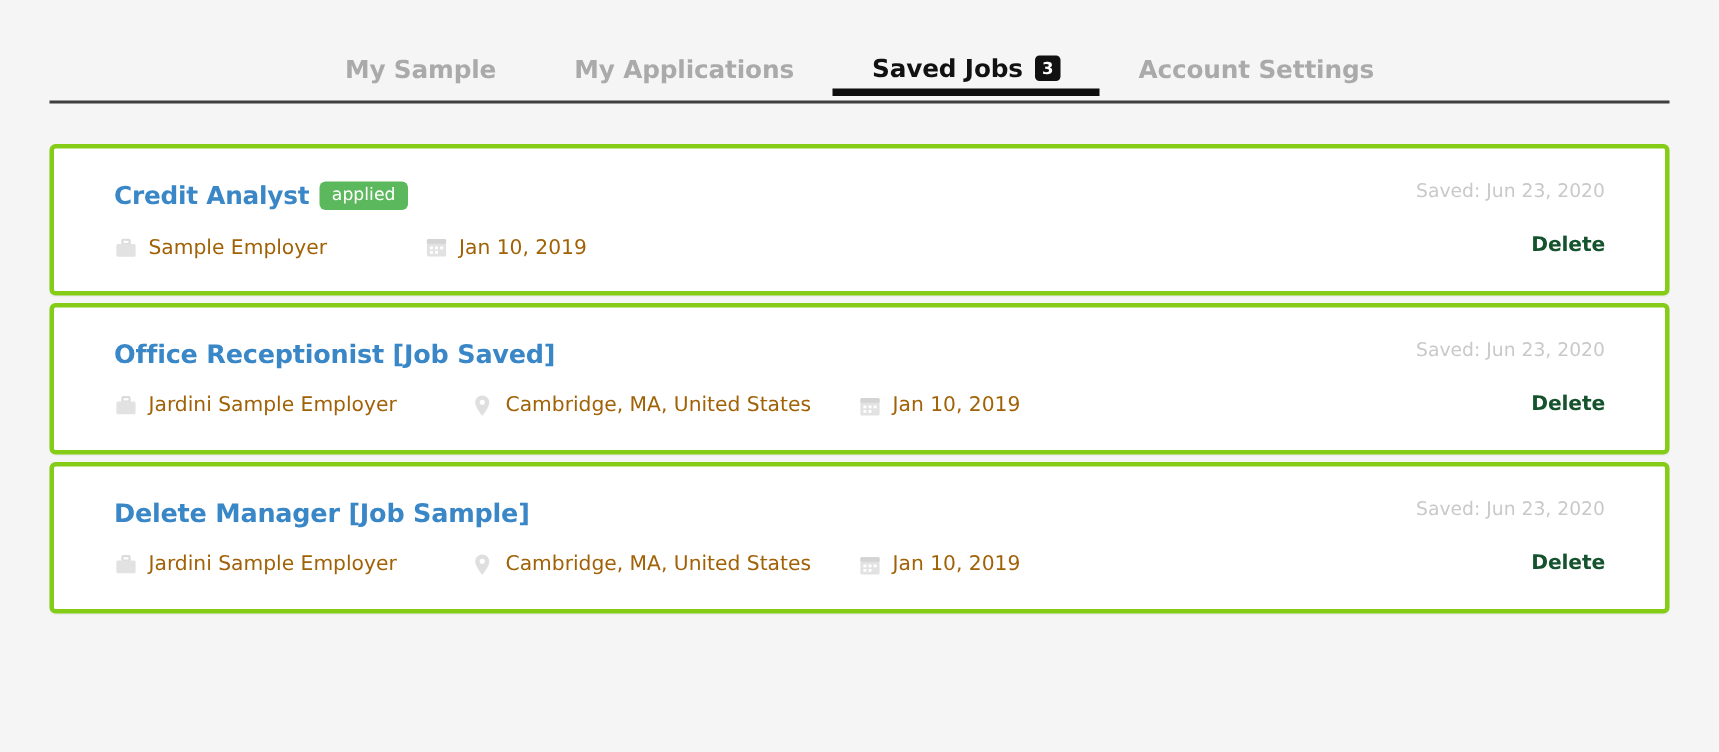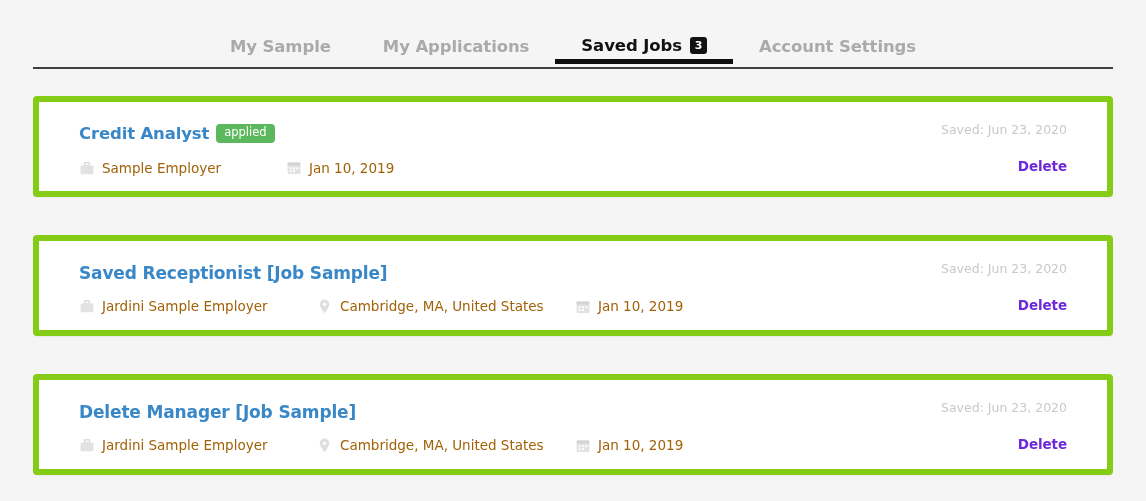--- a/index.html
+++ b/index.html
@@ -74,25 +74,25 @@
     background: #3f3f3f;
   }
 
   
   .list {
     padding: 27px 33px 0 33px;
   }
   .card {
     position: relative;
     background: #ffffff;
-    border: 6px solid #84cc16;
+    border: 3px solid #84cc16;
     border-radius: 4px;
     box-shadow: 0 1px 1px rgba(0,0,0,0.04);
     height: 101px;
-    margin-bottom: 38px;
+    margin-bottom: 5px;
     padding: 22px 30px 0 40px;
   }
   .card-title {
     font-size: 16.5px;
     font-weight: bold;
     color: #3a87c8;
     letter-spacing: -0.15px;
     line-height: 1;
     display: inline-block;
     vertical-align: middle;
@@ -146,21 +146,21 @@
   .saved-date {
     font-size: 12.5px;
     color: #c9c9c9;
     line-height: 1;
     white-space: nowrap;
   }
   .delete-btn {
     margin-top: 23px;
     font-size: 13.5px;
     font-weight: bold;
-    color: #6d28d9;
+    color: #14532d;
     cursor: pointer;
     line-height: 1;
     display: inline-block;
     letter-spacing: -0.1px;
   }
 
   
   .card-1 .meta-employer { width: 207px; }
   .card-1 .meta-location { width: 253px; }
   .card-2 .meta-employer,
@@ -233,21 +233,21 @@
     </div>
 
     <div class="card-right">
       <div class="saved-date">Saved: Jun 23, 2020</div>
       <div class="delete-btn">Delete</div>
     </div>
   </div>
 
   <div class="card card-2">
     <div>
-      <span class="card-title">Saved Receptionist [Job Sample]</span>
+      <span class="card-title">Office Receptionist [Job Saved]</span>
     </div>
 
     <div class="meta-row">
       <div class="meta-item meta-employer">
         <span class="meta-icon">
           <svg width="14" height="13" viewBox="0 0 14 13">
               <rect x="4.6" y="0.7" width="4.8" height="3.1" rx="0.8" fill="none" stroke="#dcdcdc" stroke-width="1.5"></rect>
               <rect x="0.6" y="3.6" width="12.8" height="8.6" rx="1" fill="#e2e2e2"></rect>
             </svg>
         </span>

